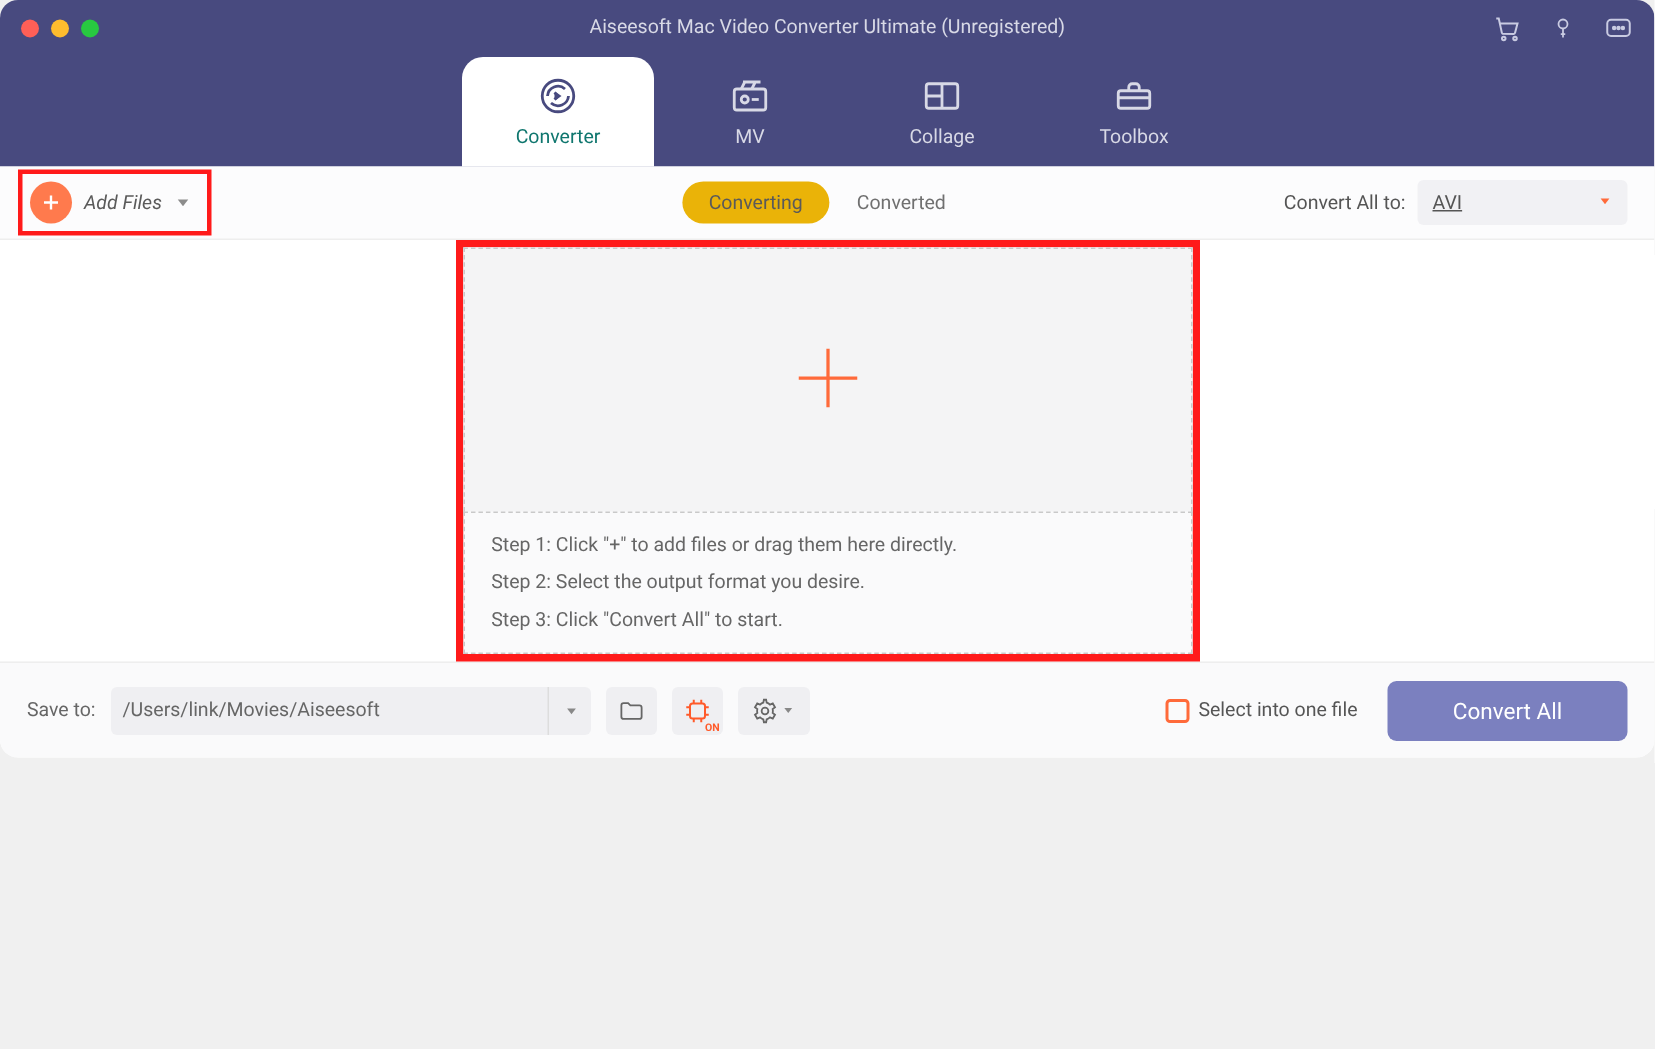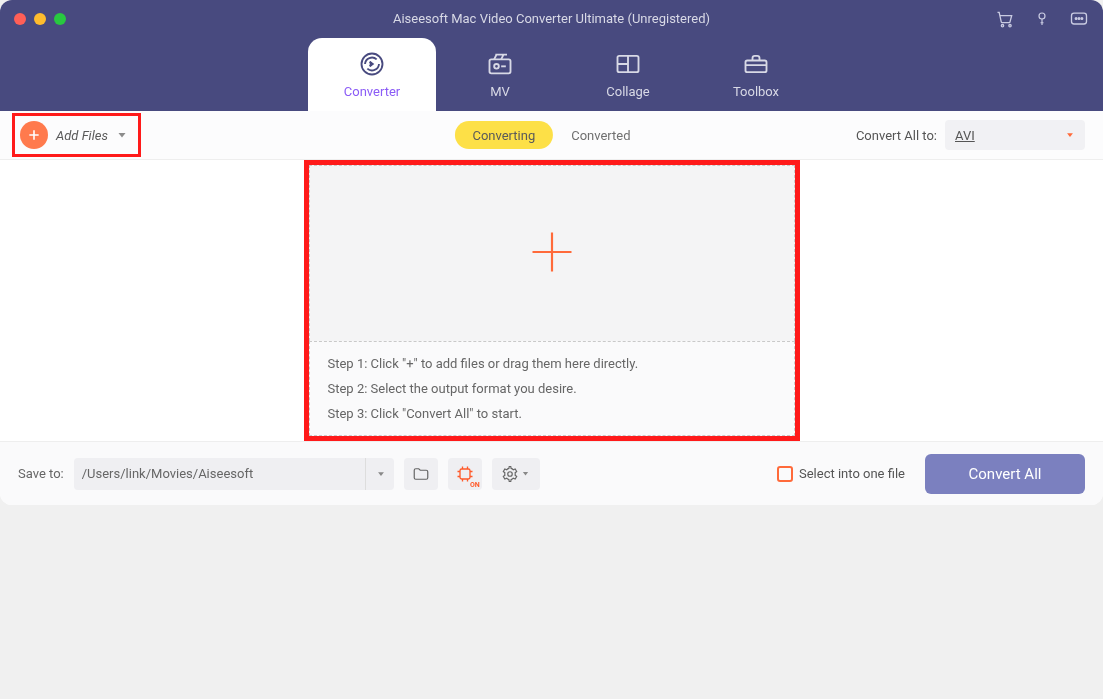--- a/index.html
+++ b/index.html
@@ -10,32 +10,32 @@
   .dot { width: 12px; height: 12px; border-radius: 50%; }
   .dot.red { background: #ff5f57; }
   .dot.yellow { background: #febc2e; }
   .dot.green { background: #28c840; }
   .wtitle { color: #d8d9e6; font-size: 13px; position: absolute; left: 0; right: 0; text-align: center; pointer-events: none; }
   .tbar-right { margin-left: auto; display: flex; gap: 18px; align-items: center; }
   .ticon { color: #c9cbe2; display: flex; align-items: center; justify-content: center; }
 
   .navstrip { background: #484a7f; height: 73px; display: flex; align-items: flex-end; padding-left: 308px; gap: 0; }
   .tab { width: 128px; height: 73px; display: flex; flex-direction: column; align-items: center; justify-content: center; gap: 6px; color: #d8d9e6; font-size: 13px; cursor: pointer; }
-  .tab.active { background: #fff; color: #8b5cf6; border-radius: 14px 14px 0 0; }
+  .tab.active { background: #fff; color: #0f766e; border-radius: 14px 14px 0 0; }
   .tab svg { display: block; }
 
   .subbar { height: 50px; background: #fcfcfd; border-bottom: 1px solid #eee; display: flex; align-items: center; padding: 0 18px; position: relative; }
   .addfiles-wrap { display: flex; align-items: center; gap: 8px; border: 3px solid #ff1a1a; padding: 5px 10px 5px 5px; position: relative; left: -6px; font-style: italic; }
   .plus-circ { width: 28px; height: 28px; border-radius: 50%; background: #ff7a4d; display: flex; align-items: center; justify-content: center; color: #fff; }
   .addfiles-label { color: #5a5a5a; font-size: 13px; }
   .chev-down { color: #8c8c8c; }
 
   .seg { position: absolute; left: 50%; transform: translateX(-50%); display: flex; align-items: center; }
   .segbtn { height: 28px; padding: 0 18px; font-size: 13px; color: #707070; background: transparent; border-radius: 18px; display: flex; align-items: center; cursor: pointer; }
-  .segbtn.active { background: #fde047; color: #5a5a5a; text-align: right; }
+  .segbtn.active { background: #eab308; color: #5a5a5a; text-align: right; }
 
   .right-controls { margin-left: auto; display: flex; align-items: center; gap: 8px; font-size: 13px; color: #555; }
   .format-select { width: 140px; height: 30px; background: #f1f1f4; border-radius: 4px; display: flex; align-items: center; padding: 0 10px; justify-content: space-between; cursor: pointer; text-decoration: underline; }
   .format-select .tri { color: #ff6a3a; }
 
   .main { flex: 1; display: flex; align-items: center; justify-content: center; position: relative; }
   .drop-outer { border: 5px solid #ff1a1a; padding: 0; }
   .dropzone { width: 486px; background: #fafafb; }
   .dz-top { height: 176px; border: 1px dashed #c9c9c9; border-bottom: 0; background: #f4f4f5; display: flex; align-items: center; justify-content: center; }
   .big-plus { color: #ff6a3a; }

